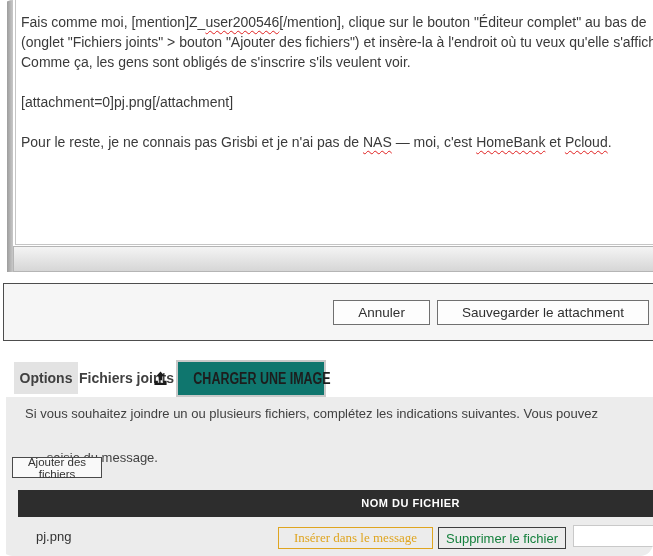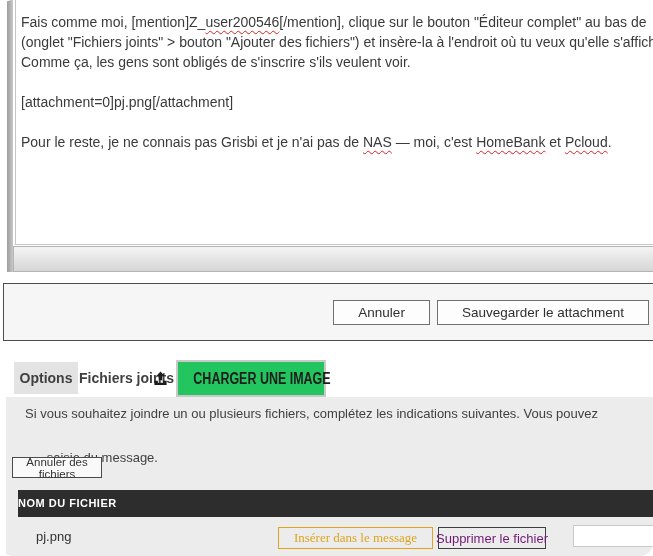--- a/index.html
+++ b/index.html
@@ -35,46 +35,46 @@
     display:flex; align-items:center; justify-content:flex-end; gap:7px; padding-right:10px; }
   .btn { font-family:"Liberation Sans",sans-serif; font-size:13.5px; color:#2f2f2f;
     background:#fdfdfd; border:1px solid #707070; padding:4px 24px; cursor:pointer; }
   .btn-strong { font-weight:bold; border:2px solid #1a1a1a; background:#fff; }
   
   .tab { position:absolute; height:32px; top:362px; display:flex; align-items:center;
     justify-content:center; font-size:14px; font-weight:bold; color:#404040; cursor:pointer; }
   .tab-options { left:14px; width:64px; background:#e3e3e3; }
   .tab-files { left:78px; width:97px; background:#ffffff; }
   .upload-btn { position:absolute; left:176px; top:360px; width:150px; height:37px;
-    background:#22c55e; border:2px solid #c9c9c9; display:flex; align-items:center;
+    background:#0f766e; border:2px solid #c9c9c9; display:flex; align-items:center;
     justify-content:center; gap:6px; cursor:pointer; }
   .upload-btn .lbl { font-size:16px; font-weight:bold; color:#1d1d1d; letter-spacing:0;
     transform:scaleX(0.78); transform-origin:center; white-space:nowrap; }
   .upload-btn svg { flex:0 0 auto; }
   
   .attach-panel { position:absolute; left:6px; top:397px; width:654px; height:159px;
     background:#ececec; }
   .instructions { position:absolute; left:19px; top:6px; width:700px;
     font-size:13px; line-height:22px; color:#414141; white-space:pre; }
   .addfiles-btn { position:absolute; left:6px; top:60px; width:90px; height:21px;
     background:#f9f9f9; border:1px solid #4a4a4a; font-size:11.5px; color:#333;
     display:flex; align-items:center; justify-content:center; cursor:pointer;
     font-family:"Liberation Sans",sans-serif; }
   .table-header { position:absolute; left:12px; top:93px; width:648px; height:27px;
     background:#2d2d2d; }
   .table-header .col1 { position:absolute; left:0; top:0; width:442px; height:27px;
-    line-height:27px; text-align:left; color:#fff; font-size:11px; font-weight:bold;
+    line-height:27px; text-align:right; color:#fff; font-size:11px; font-weight:bold;
     letter-spacing:0.5px; }
   .filename { position:absolute; left:22px; top:132px; font-size:13px; color:#333;margin-left:8px; }
   .insert-btn { position:absolute; left:272px; top:130px; width:155px; height:22px;
     background:transparent; border:1px solid #dfa520; color:#dfa520; font-size:13px;
     display:flex; align-items:center; justify-content:center; cursor:pointer;
     font-family:Liberation Serif, serif; white-space:nowrap; }
-  .delete-btn { position:absolute; left:432px; top:130px; width:108px; height:22px;
-    background:transparent; border:1px solid #3f3f3f; color:#701a75; font-size:13px;
+  .delete-btn { position:absolute; left:432px; top:130px; width:128px; height:22px;
+    background:transparent; border:1px solid #3f3f3f; color:#15803d; font-size:13px;
     display:flex; align-items:center; justify-content:center; cursor:pointer;
     font-family:"Liberation Sans",sans-serif; white-space:nowrap; }
   .comment-input { position:absolute; left:567px; top:128px; width:93px; height:22px;
     background:#fff; border:1px solid #c9c9c9; font-size:12px; padding:2px 4px;
     font-family:"Liberation Sans",sans-serif; }
 </style>
 </head>
 <body>
 
 <div class="screen">
@@ -104,21 +104,21 @@
       </svg>
     </span>
     <span class="lbl">CHARGER UNE IMAGE</span>
   </button>
 
   <div class="attach-panel">
     <div class="instructions"><span>Si vous souhaitez joindre un ou plusieurs fichiers, complétez les indications suivantes. Vous pouvez</span><br>
       <span>saisie du message.</span>
     </div>
 
-    <button class="addfiles-btn">Annuler des fichiers</button>
+    <button class="addfiles-btn">Ajouter des fichiers</button>
 
     <div class="table-header">
       <div class="col1">NOM DU FICHIER</div>
     </div>
 
     <div class="filename">pj.png</div>
 
     <button class="insert-btn">Insérer dans le message</button>
 
     <button class="delete-btn">Supprimer le fichier</button>

